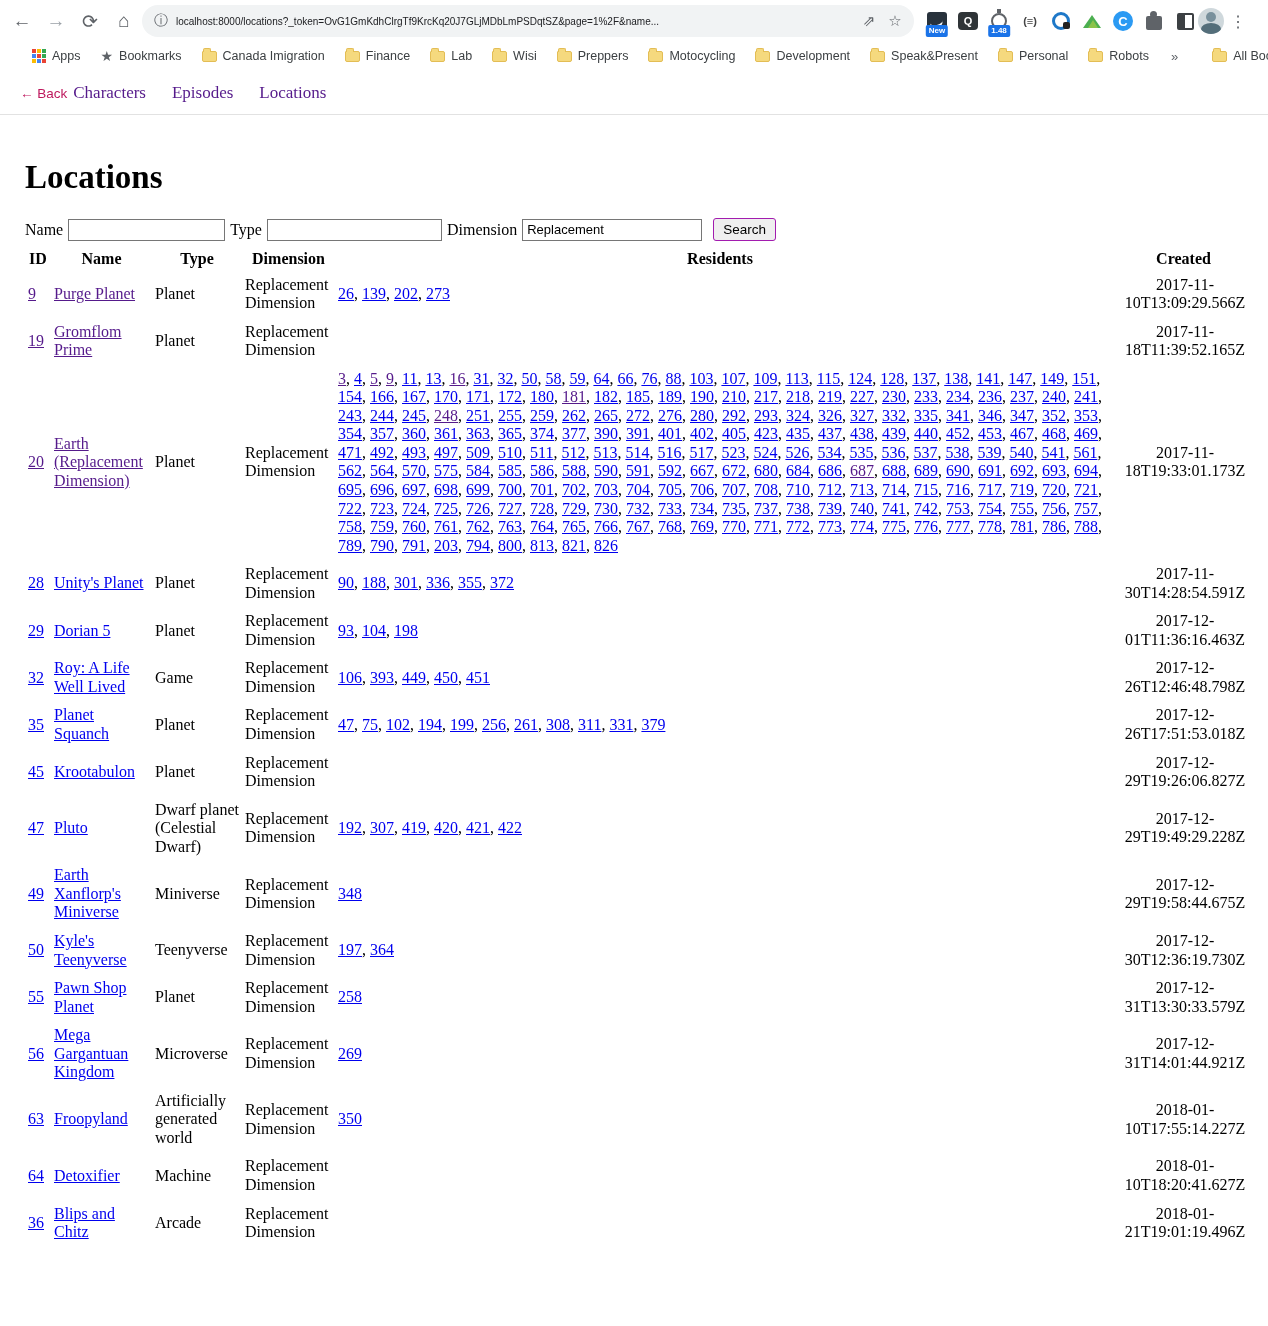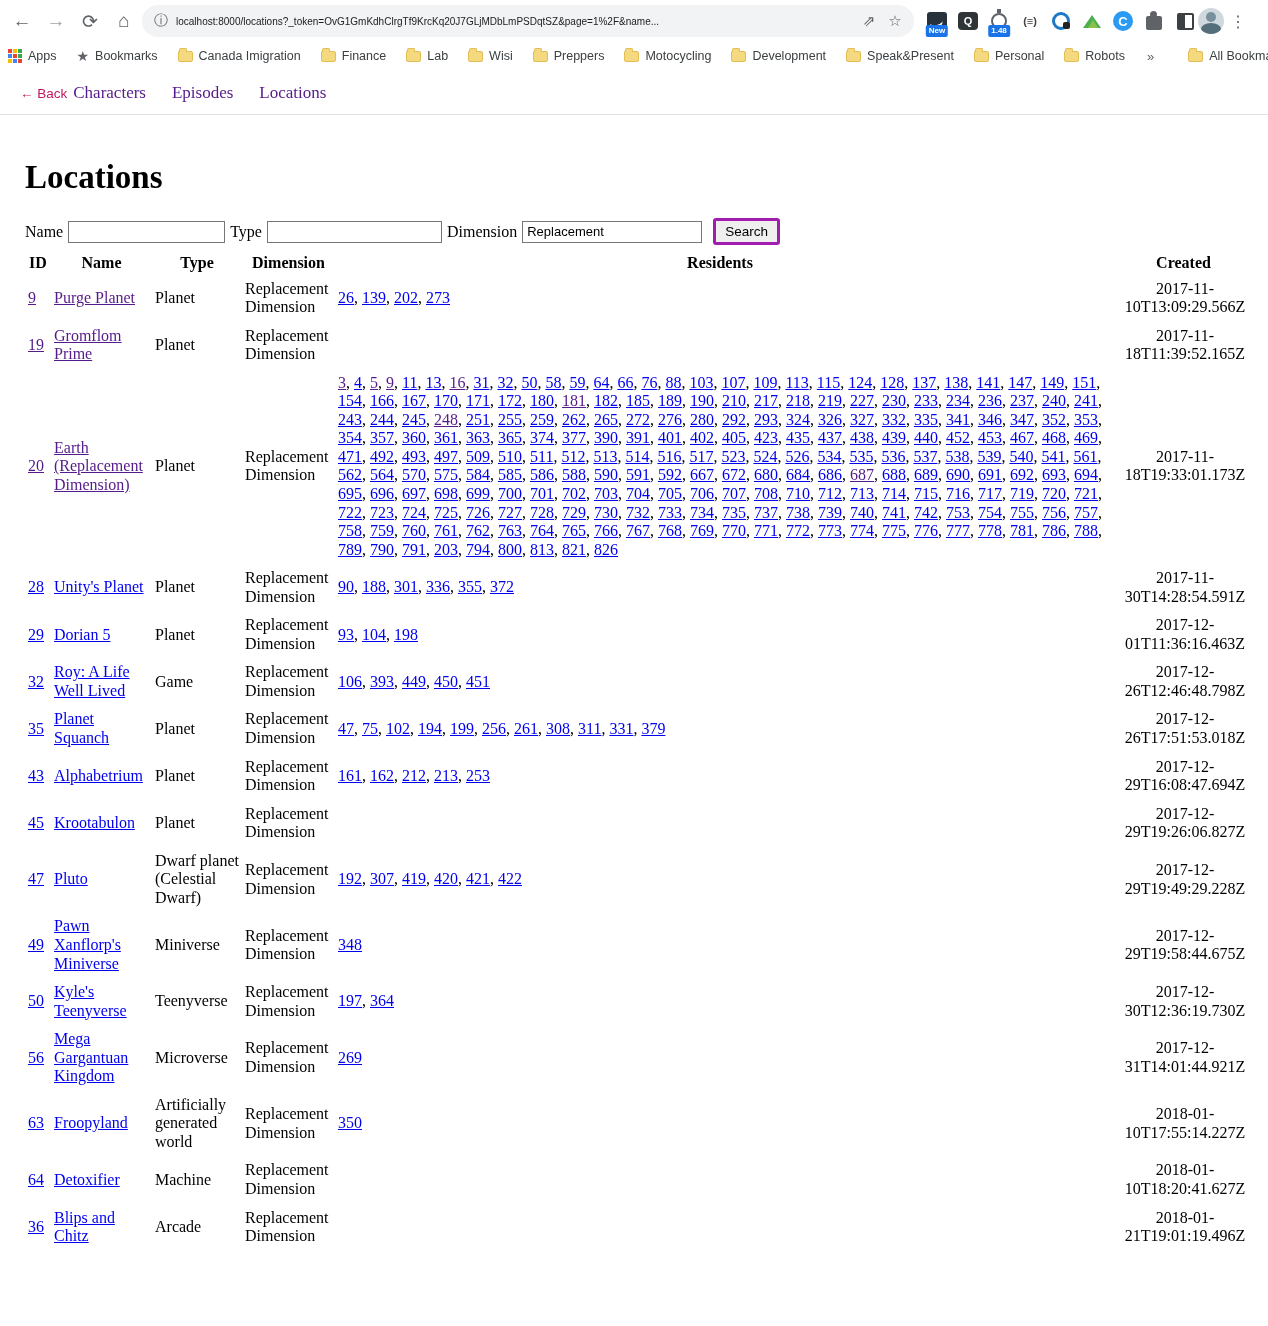--- a/index.html
+++ b/index.html
@@ -46,21 +46,21 @@
                        background:#5f6368; border-radius:50%; }
   .ei-half { width:17px; height:17px; background:#3c4043; border:2px solid #3c4043; position:relative; border-radius:2px; }
   .ei-half::after { content:""; position:absolute; right:0; top:0; width:7px; height:13px; background:#fff; }
   .avatar { width:26px; height:26px; border-radius:50%; background:#cfd8dc; position:relative; overflow:hidden; }
   .avatar::before { content:""; position:absolute; top:4px; left:8px; width:10px; height:10px;
                     border-radius:50%; background:#78909c; }
   .avatar::after { content:""; position:absolute; top:15px; left:3px; width:20px; height:12px;
                    border-radius:50% 50% 0 0; background:#546e7a; }
   .kebab { color:#5f6368; font-size:16px; padding:0 4px; }
 
-  .bookmarks-bar { height:28px; display:flex; align-items:center; padding:0 0; gap:4px;
+  .bookmarks-bar { height:28px; display:flex; align-items:center; padding:0 24px; gap:4px;
                    font-family:"Liberation Sans", sans-serif; font-size:12.5px; color:#3c4043; background:#fff; }
   .bm-item { display:flex; align-items:center; gap:6px; padding:3px 8px; border-radius:4px; white-space:nowrap; }
   .grid-icon { display:grid; grid-template-columns:repeat(3,4px); grid-template-rows:repeat(3,4px); gap:1px; }
   .grid-icon i:nth-child(1){background:#ea4335}.grid-icon i:nth-child(2){background:#fbbc04}
   .grid-icon i:nth-child(3){background:#34a853}.grid-icon i:nth-child(4){background:#4285f4}
   .grid-icon i:nth-child(5){background:#ea4335}.grid-icon i:nth-child(6){background:#34a853}
   .grid-icon i:nth-child(7){background:#fbbc04}.grid-icon i:nth-child(8){background:#4285f4}
   .grid-icon i:nth-child(9){background:#ea4335}
   .star-icon { color:#5f6368; font-size:14px; }
   .folder-icon { width:15px; height:11px; background:#f5d97e; border:1px solid #e3bd55;
@@ -79,21 +79,21 @@
   .site-nav a.navlink { color:#551A8B; text-decoration:none; font-size:17px; }
 
   
   .content { padding:0 6px 0 25px; }
   h1 { font-size:33px; margin:44px 0 22px; font-weight:bold; }
   .filter-form { display:flex; align-items:center; gap:5px; font-size:16px; margin-bottom:7px; }
   .filter-form input { height:22px; border:1px solid #767676; font:13px "Liberation Sans",sans-serif;
                        padding:1px 4px; background:#fff; }
   .in-name { width:157px; } .in-type { width:175px; } .in-dim { width:180px; }
   .filter-form button { font:13.5px "Liberation Sans",sans-serif; background:#efefef;
-                        border:3px solid #a21caf; border-radius:3px; padding:3px 9px; margin-left:6px; }
+                        border:1px solid #a21caf; border-radius:3px; padding:3px 9px; margin-left:6px; }
 
   table { border-collapse:collapse; width:1237px; font-size:16px; line-height:1.16; }
   th { font-weight:bold; text-align:center; padding:2px 3px; }
   td { padding:5px 3px; vertical-align:middle; }
   col.c-id{width:26px} col.c-name{width:101px} col.c-type{width:90px}
   col.c-dim{width:93px} col.c-res{width:auto} col.c-created{width:157px}
   a { color:#0000EE; }
   a.visited { color:#551A8B; }
   td.created-cell { padding-left:6px;text-align:center; }
 </style>
@@ -306,60 +306,60 @@
         </tr>
         <tr>
           <td><a href="#">35</a></td>
           <td><a href="#">Planet Squanch</a></td>
           <td>Planet</td>
           <td>Replacement Dimension</td>
           <td><a href="#">47</a>, <a href="#">75</a>, <a href="#">102</a>, <a href="#">194</a>, <a href="#">199</a>, <a href="#">256</a>, <a href="#">261</a>, <a href="#">308</a>, <a href="#">311</a>, <a href="#">331</a>, <a href="#">379</a></td>
           <td class="created-cell">2017-12-26T17:51:53.018Z</td>
         </tr>
         <tr>
-          <td><a href="#">43</a></td>
-          <td><a href="#">Alphabetrium</a></td>
-          <td>Planet</td>
-          <td>Replacement Dimension</td>
-          <td><a href="#">161</a>, <a href="#">162</a>, <a href="#">212</a>, <a href="#">213</a>, <a href="#">253</a></td>
-          <td class="created-cell">2017-12-29T16:08:47.694Z</td>
-        </tr>
-        <tr>
           <td><a href="#">45</a></td>
           <td><a href="#">Krootabulon</a></td>
           <td>Planet</td>
           <td>Replacement Dimension</td>
           <td></td>
           <td class="created-cell">2017-12-29T19:26:06.827Z</td>
         </tr>
         <tr>
           <td><a href="#">47</a></td>
           <td><a href="#">Pluto</a></td>
           <td>Dwarf planet (Celestial Dwarf)</td>
           <td>Replacement Dimension</td>
           <td><a href="#">192</a>, <a href="#">307</a>, <a href="#">419</a>, <a href="#">420</a>, <a href="#">421</a>, <a href="#">422</a></td>
           <td class="created-cell">2017-12-29T19:49:29.228Z</td>
         </tr>
         <tr>
           <td><a href="#">49</a></td>
-          <td><a href="#">Pawn Xanflorp's Miniverse</a></td>
+          <td><a href="#">Earth Xanflorp's Miniverse</a></td>
           <td>Miniverse</td>
           <td>Replacement Dimension</td>
           <td><a href="#">348</a></td>
           <td class="created-cell">2017-12-29T19:58:44.675Z</td>
         </tr>
         <tr>
           <td><a href="#">50</a></td>
           <td><a href="#">Kyle's Teenyverse</a></td>
           <td>Teenyverse</td>
           <td>Replacement Dimension</td>
           <td><a href="#">197</a>, <a href="#">364</a></td>
           <td class="created-cell">2017-12-30T12:36:19.730Z</td>
         </tr>
         <tr>
+          <td><a href="#">55</a></td>
+          <td><a href="#">Pawn Shop Planet</a></td>
+          <td>Planet</td>
+          <td>Replacement Dimension</td>
+          <td><a href="#">258</a></td>
+          <td class="created-cell">2017-12-31T13:30:33.579Z</td>
+        </tr>
+        <tr>
           <td><a href="#">56</a></td>
           <td><a href="#">Mega Gargantuan Kingdom</a></td>
           <td>Microverse</td>
           <td>Replacement Dimension</td>
           <td><a href="#">269</a></td>
           <td class="created-cell">2017-12-31T14:01:44.921Z</td>
         </tr>
         <tr>
           <td><a href="#">63</a></td>
           <td><a href="#">Froopyland</a></td>

